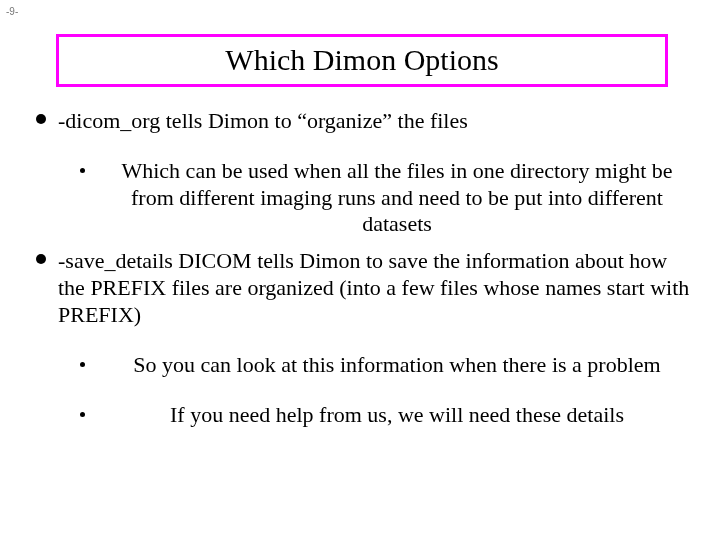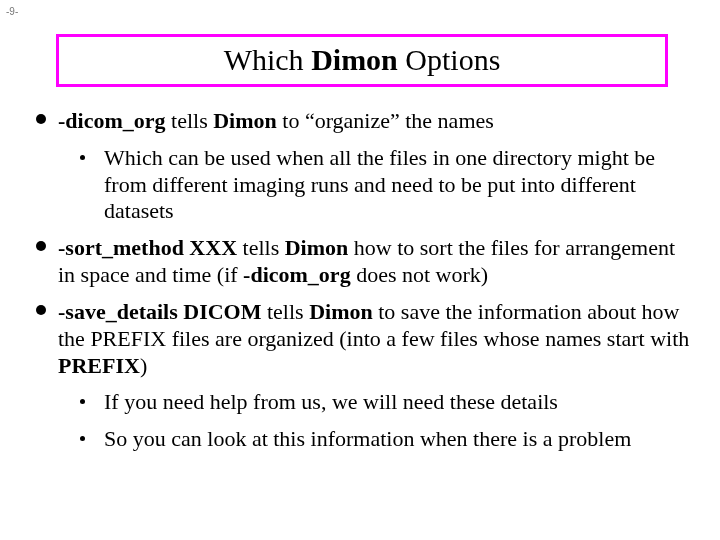--- a/index.html
+++ b/index.html
@@ -58,50 +58,50 @@
     left: 6px;
     top: 6px;
     width: 10px;
     height: 10px;
     background: #000;
     border-radius: 50%;
   }
   .lvl2 {
     position: relative;
     padding-left: 74px;
-    margin-top: 10px;
+    margin-top: 23px;
     margin-bottom: 2px;
     font-size: 22px;
+    text-align: center;
   }
   .lvl2 .dot {
     position: absolute;
     left: 50px;
     top: 10px;
     width: 5px;
     height: 5px;
     background: #000;
     border-radius: 50%;
   }
-  b { font-weight: bold; }
+  b { font-weight: normal; }
 </style>
 </head>
 <body>
 
 <div class="slide">
 
   <div class="page-num">-9-</div>
 
   <div class="title-box">
     <span class="title-text">
       <span>Which </span><b>Dimon</b><span> Options</span>
     </span>
   </div>
 
   <div class="content" id="content">
-      <div class="lvl1"><span class="disc"></span><span><b>-dicom_org</b><span> tells </span><b>Dimon</b><span> to “organize” the names</span></span></div>
+      <div class="lvl1"><span class="disc"></span><span><b>-dicom_org</b><span> tells </span><b>Dimon</b><span> to “organize” the files</span></span></div>
       <div class="lvl2"><span class="dot"></span><span><span>Which can be used when all the files in one directory might be from different imaging runs and need to be put into different datasets</span></span></div>
-      <div class="lvl1"><span class="disc"></span><span><b>-sort_method XXX</b><span> tells </span><b>Dimon</b><span> how to sort the files for arrangement in space and time (if </span><b>-dicom_org</b><span> does not work)</span></span></div>
       <div class="lvl1"><span class="disc"></span><span><b>-save_details DICOM</b><span> tells </span><b>Dimon</b><span> to save the information about how the PREFIX files are organized (into a few files whose names start with </span><b>PREFIX</b><span>)</span></span></div>
+      <div class="lvl2"><span class="dot"></span><span><span>So you can look at this information when there is a problem</span></span></div>
       <div class="lvl2"><span class="dot"></span><span><span>If you need help from us, we will need these details</span></span></div>
-      <div class="lvl2"><span class="dot"></span><span><span>So you can look at this information when there is a problem</span></span></div>
     </div>
 
 </div>
 
 </body></html>

